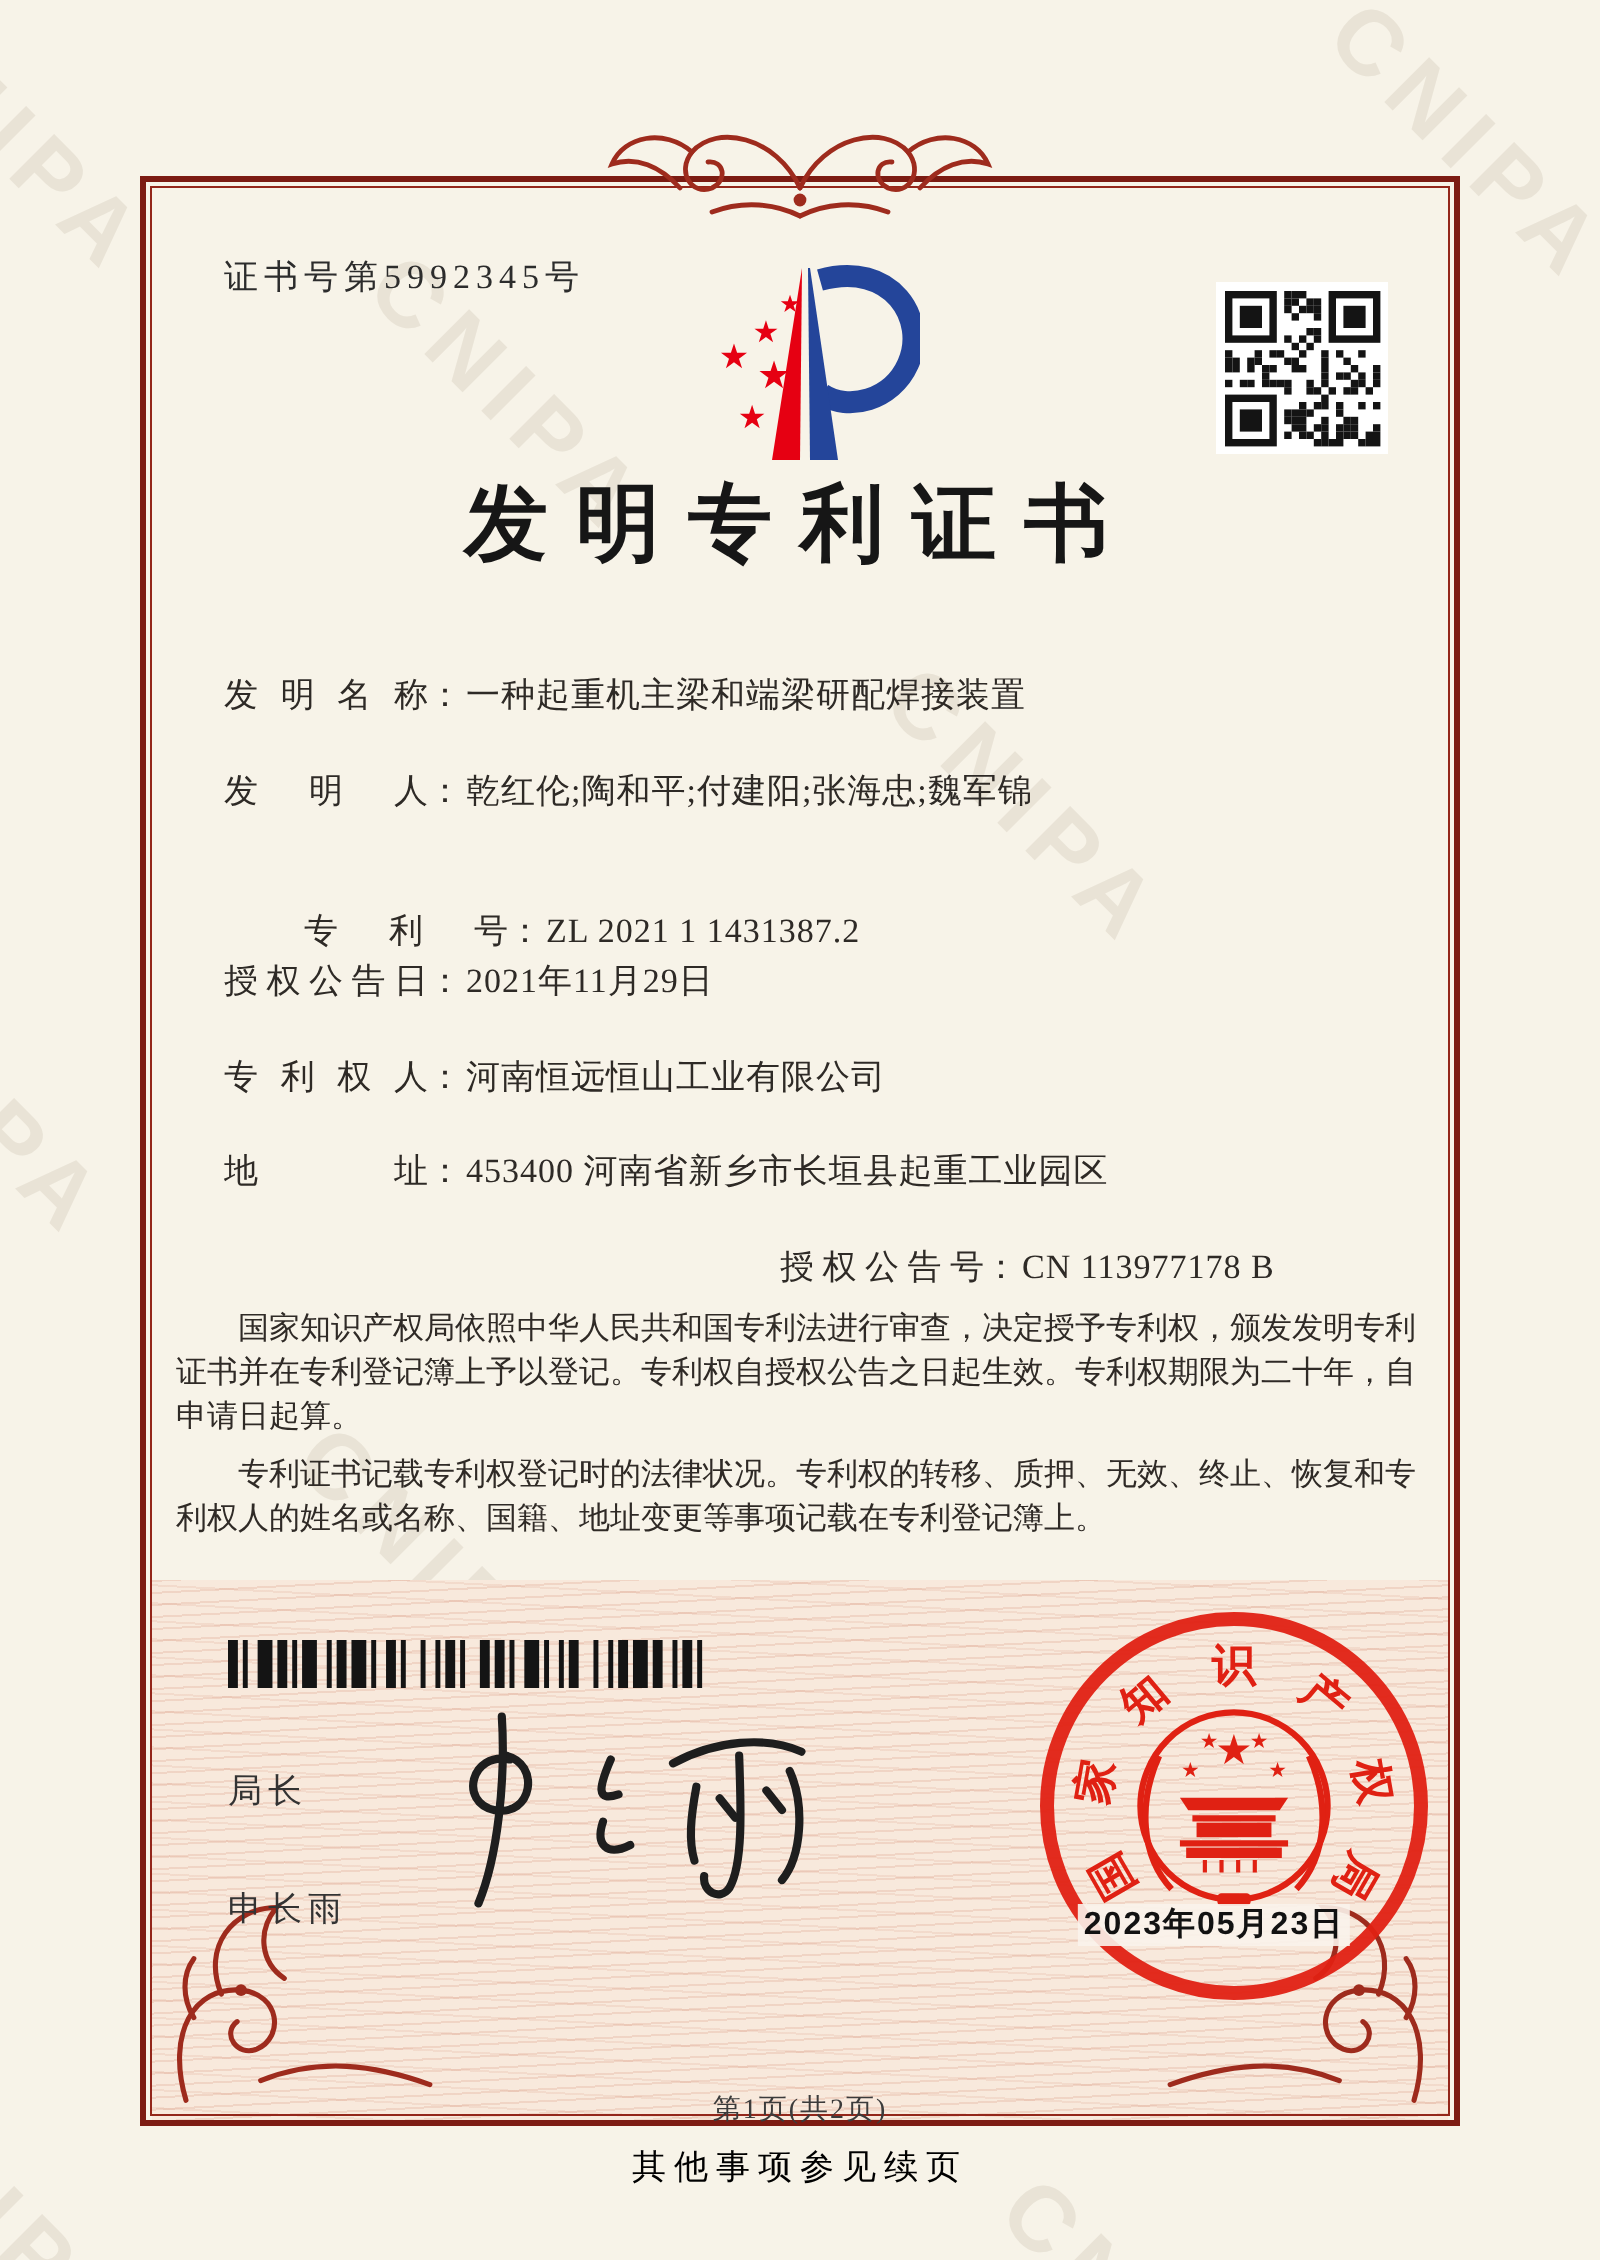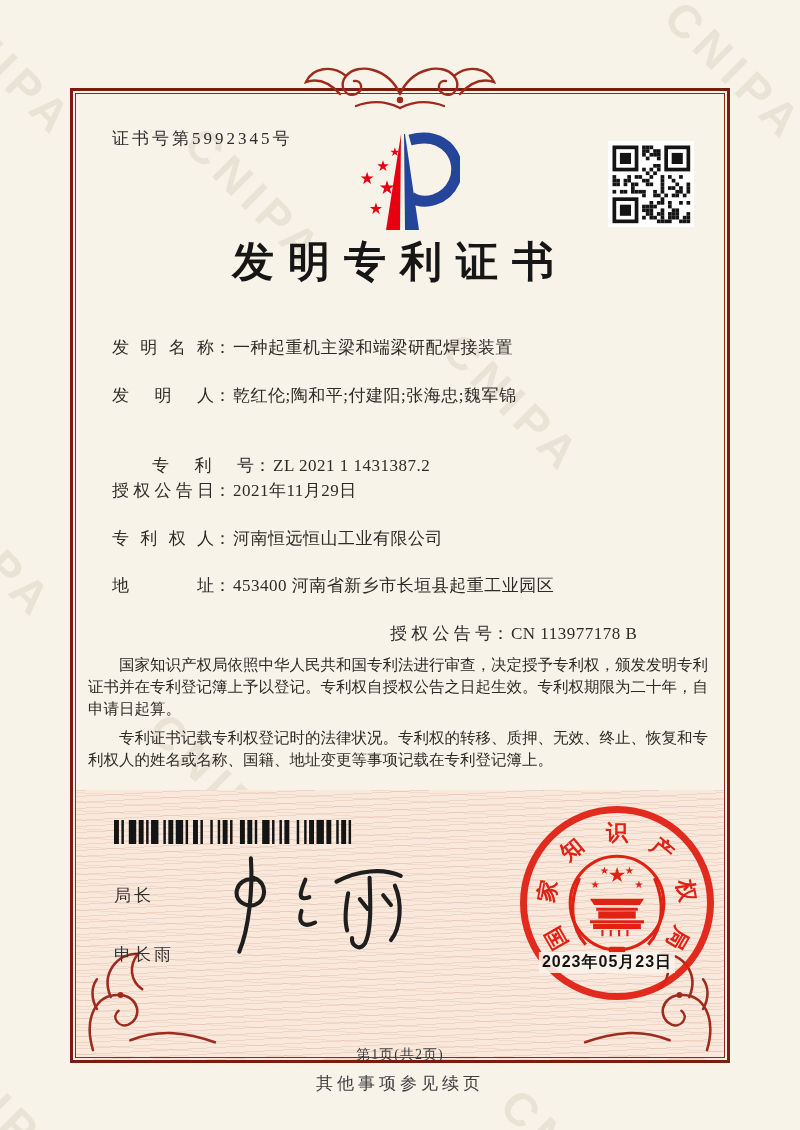--- a/index.html
+++ b/index.html
@@ -64,21 +64,21 @@
       color:#e02113;font-family:"Liberation Serif","DejaVu Serif",serif;}
   .seal-emblem{position:absolute;left:50%;top:50%;transform:translate(-50%,-50%);
       width:104px;height:104px;}
   .seal-date{position:absolute;left:calc(50% - 10px);top:146px;transform:translateX(-50%);
       font-family:"Liberation Sans","DejaVu Sans",sans-serif;font-size:16px;font-weight:700;
       color:#121212;background:rgba(250,243,235,.9);padding:0 3px;white-space:nowrap;letter-spacing:1px;}
 
   .page-indicator{position:absolute;left:0;top:1033px;width:100%;text-align:center;
       font-size:14px;color:#3b3b3b;letter-spacing:1px;z-index:4;margin-top:13px;}
   .footer-note{position:absolute;left:0;top:1072px;width:100%;text-align:center;
-      font-size:17px;color:#404040;letter-spacing:4px;z-index:4;}
+      font-size:17px;color:#000000;letter-spacing:4px;z-index:4;}
 </style>
 </head>
 <body>
 
 <div class="page">
 
   <div class="wm wm1">CNIPA</div>
   <div class="wm wm2">CNIPA</div>
   <div class="wm wm3">CNIPA</div>
   <div class="wm wm4">CNIPA</div>

